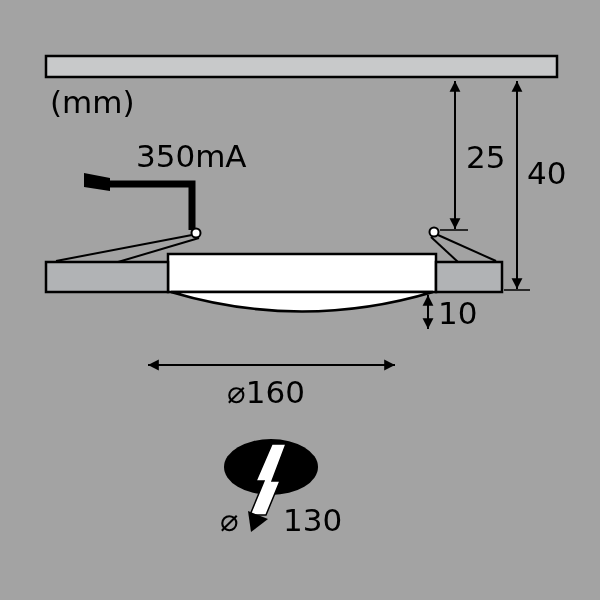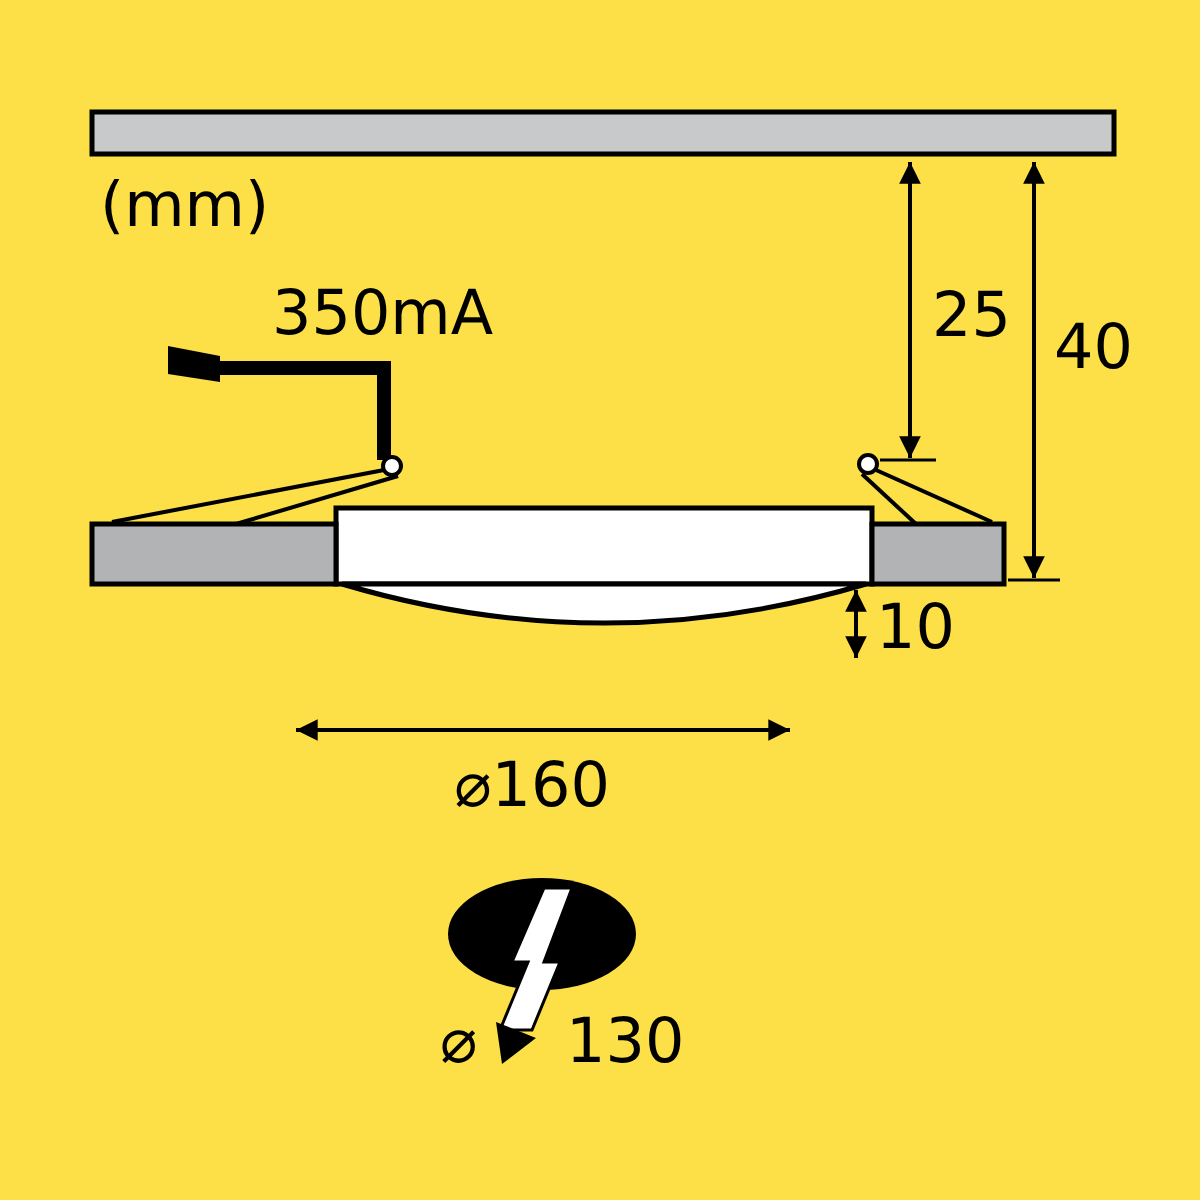--- a/index.html
+++ b/index.html
@@ -7,21 +7,21 @@
     padding: 0;
     background: #ffffff;
     width: 600px;
     height: 600px;
     overflow: hidden;
   }
   .canvas-wrap {
     width: 600px;
     height: 600px;
     position: relative;
-    background: #fde047;
+    background: #a3a3a3;
   }
   svg {
     display: block;
   }
   svg text {
     font-family: "DejaVu Sans", "Liberation Sans", sans-serif;
     fill: #000000;
   }
   .lbl {
     font-size: 31px;

